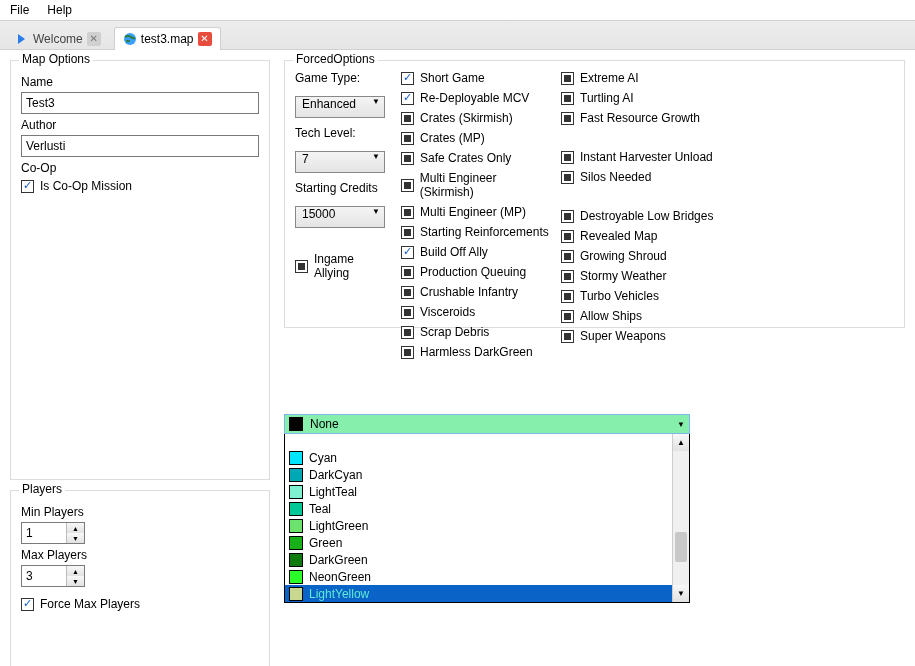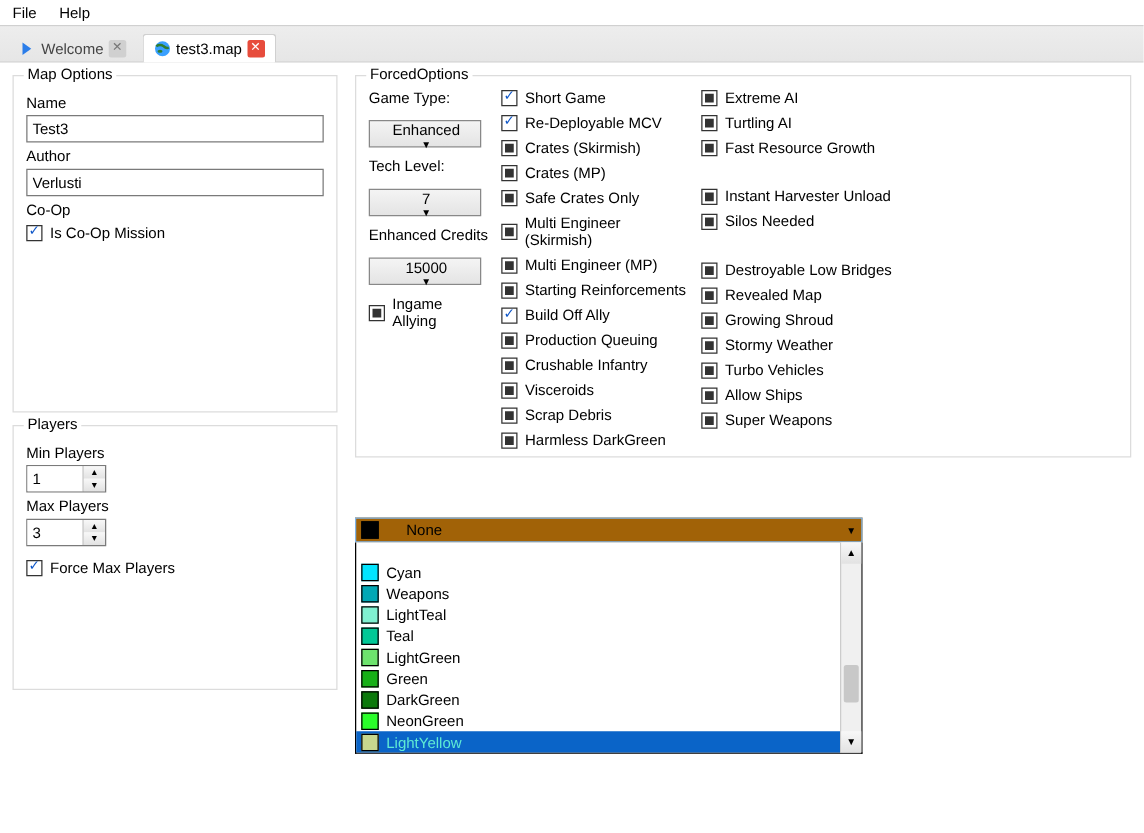--- a/index.html
+++ b/index.html
@@ -21,44 +21,44 @@
 .fieldset > .legend { position: absolute; top: -9px; left: 8px; background: #fff; padding: 0 3px; font-size: 12px; }
 .lbl { display: block; margin: 4px 0 3px 0; }
 .textfield { width: 100%; height: 22px; border: 1px solid #7a7a7a; padding: 2px 4px; background: #fff; }
 .check { display: flex; align-items: center; gap: 6px; margin-top: 4px; }
 .check .cbox { width: 13px; height: 13px; border: 1px solid #333; display: inline-flex; align-items: center; justify-content: center; background: #fff; }
 .check .cbox.checked::after { content: "✓"; font-size: 11px; color: #1057c8; line-height: 1; position: relative; top: -1px; }
 .spin { width: 64px; height: 22px; border: 1px solid #7a7a7a; display: flex; background: #fff; }
 .spin input { border: none; width: 44px; padding: 0 4px; font-size: 12px; outline: none; }
 .spin .arrows { width: 18px; border-left: 1px solid #bbb; display: flex; flex-direction: column; }
 .spin .arrows span { flex: 1; display: flex; align-items: center; justify-content: center; font-size: 7px; background: linear-gradient(#f8f8f8,#e2e2e2); }
-.combo { width: 90px; height: 22px; border: 1px solid #888; background: linear-gradient(#f4f4f4,#e4e4e4); display: flex; align-items: center; justify-content: space-between; padding: 0 4px 0 6px; flex-direction: column; }
+.combo { width: 90px; height: 22px; border: 1px solid #888; background: linear-gradient(#f4f4f4,#e4e4e4); display: flex; justify-content: space-between; padding: 0 4px 0 6px; }
 .combo .caret { font-size: 8px; }
 .fo-grid { display: flex; gap: 10px; }
 .fo-left { width: 96px; display: flex; flex-direction: column; gap: 8px; }
 .fo-left .lbl { margin-top: 0; }
 .fo-col { display: flex; flex-direction: column; gap: 6px; }
 .tri { display: flex; align-items: center; gap: 6px; }
 .tbox { width: 13px; height: 13px; border: 1px solid #333; display: inline-flex; align-items: center; justify-content: center; background: #fff; }
 .tbox.indet::after { content: ""; width: 7px; height: 7px; background: #333; }
 .tbox.checked::after { content: "✓"; font-size: 11px; color: #1057c8; line-height: 1; position: relative; top: -1px; }
 .dropdown-open { position: absolute; left: 0; top: 354px; width: 406px; }
-.dd-sel { height: 20px; background: #a16207; border: 1px solid #7eb4ea; display: flex; align-items: center; padding: 0 4px; gap: 22px; }
+.dd-sel { height: 20px; background: #86efac; border: 1px solid #7eb4ea; display: flex; align-items: center; padding: 0 4px; gap: 7px; }
 .dd-sel .caret { margin-left: auto; font-size: 8px; }
 .dd-list { border: 1px solid #000; border-top: none; background: #fff; display: flex; }
 .dd-items { flex: 1; margin-top: 15px; }
 .dd-item { display: flex; align-items: center; gap: 6px; padding: 0 4px; height: 17px; }
 .dd-item.hl { background: #0a64c8; color: #5eead4; }
 .swatch { width: 14px; height: 14px; border: 1px solid #000; }
 .dd-scroll { width: 17px; background: #f0f0f0; border-left: 1px solid #ccc; position: relative; }
 .dd-scroll .sar { height: 17px; background: linear-gradient(#f8f8f8,#e2e2e2); display: flex; align-items: center; justify-content: center; font-size: 8px; }
 .dd-scroll .thumb { position: absolute; left: 2px; right: 2px; top: 98px; height: 30px; background: #c8c8c8; border-radius: 2px; }
 .players-box { height: 212px; }
-.forced-box { height: 306px; }
-.mapopt-box { height: 270px; }
+.forced-box { height: 268px; }
+.mapopt-box { height: 420px; }
 svg { display: block; }
 </style>
 </head>
 <body>
 
 <div class="menubar">
   <span>File</span>
   <span>Help</span>
 </div>
 
@@ -136,26 +136,26 @@
           <span class="lbl">Game Type:</span>
           <div class="combo">
             <span>Enhanced</span>
             <span class="caret">▼</span>
           </div>
           <span class="lbl">Tech Level:</span>
           <div class="combo">
             <span>7</span>
             <span class="caret">▼</span>
           </div>
-          <span class="lbl">Enhanced Credits</span>
+          <span class="lbl">Starting Credits</span>
           <div class="combo">
             <span>15000</span>
             <span class="caret">▼</span>
           </div>
-          <div class="tri" style="margin-top:0">
+          <div class="tri" style="margin-top:16px">
             <span class="tbox indet"></span>
             <span>Ingame Allying</span>
           </div>
         </div>
 
         <div class="fo-col" id="fo-col1" style="width:150px">
             <div class="tri">
               <span class="tbox checked"></span>
               <span>Short Game</span>
             </div>
@@ -275,21 +275,21 @@
         <span class="caret">▼</span>
       </div>
       <div class="dd-list">
         <div class="dd-items" id="dd-items">
             <div class="dd-item">
               <span class="swatch" style="background: rgb(0, 229, 255);"></span>
               <span>Cyan</span>
             </div>
             <div class="dd-item">
               <span class="swatch" style="background: rgb(0, 168, 181);"></span>
-              <span>Weapons</span>
+              <span>DarkCyan</span>
             </div>
             <div class="dd-item">
               <span class="swatch" style="background: rgb(127, 240, 208);"></span>
               <span>LightTeal</span>
             </div>
             <div class="dd-item">
               <span class="swatch" style="background: rgb(0, 200, 150);"></span>
               <span>Teal</span>
             </div>
             <div class="dd-item">

